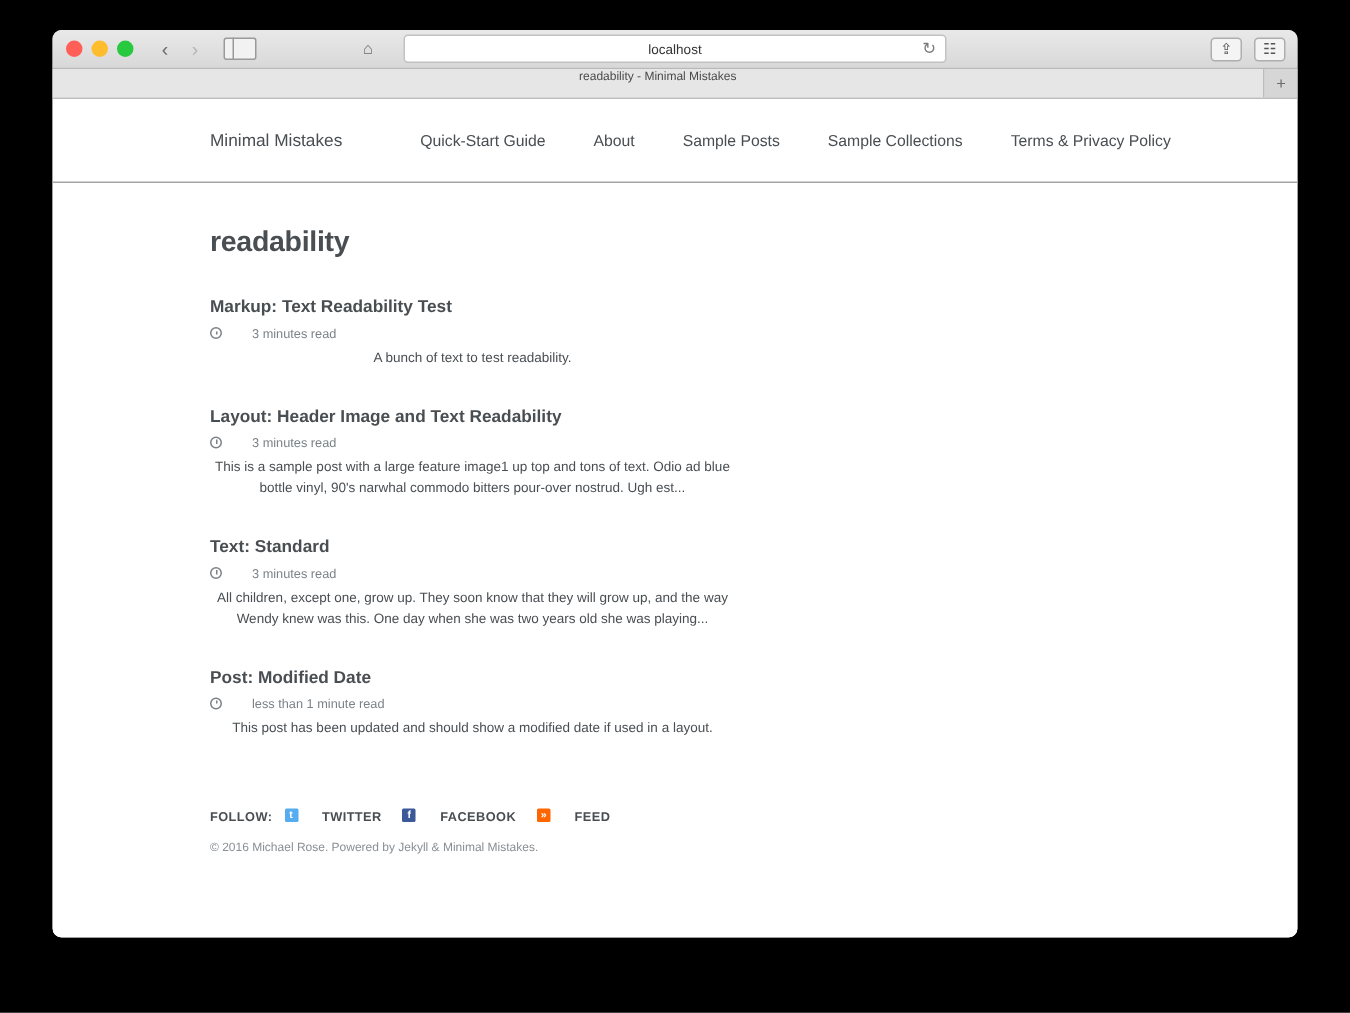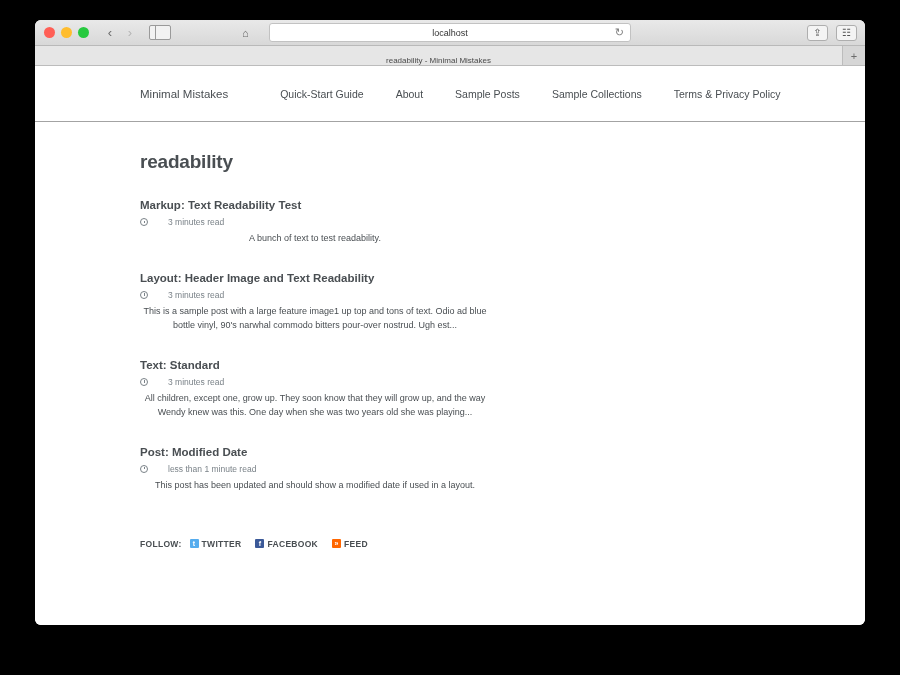--- a/index.html
+++ b/index.html
@@ -155,21 +155,21 @@
     border-bottom: 1px solid #bcbcbc;
     display: flex;
     align-items: stretch;
     position: relative;
     flex: 0 0 auto;
   }
   .tab {
     flex: 1;
     background: #e6e6e6;
     display: flex;
-    align-items: flex-end;
+    align-items: flex-start;
     justify-content: center;
     font-size: 8px;
     color: #4a4a4a;
     border-right: 1px solid #bcbcbc;
   }
   .tab-add {
     width: 22px;
     display: flex;
     align-items: center;
     justify-content: center;
@@ -291,21 +291,21 @@
     gap: 8px;
     font-size: 8.5px;
     color: #494e52;
     font-weight: bold;
     letter-spacing: 0.3px;
   }
   .follow-label { color: #494e52; }
   .social {
     display: flex;
     align-items: center;
-    gap: 3px;
+    gap: 16px;
     color: #494e52;
     font-size: 8.5px;
     font-weight: bold;
     margin-right: 6px;
     text-align: right;
   }
   .sq-icon {
     width: 9px;
     height: 9px;
     border-radius: 1px;
@@ -431,17 +431,18 @@
           </span>
           <span class="social">
             <span class="sq-icon sq-facebook">f</span>
             <span>FACEBOOK</span>
           </span>
           <span class="social">
             <span class="sq-icon sq-feed">»</span>
             <span>FEED</span>
           </span>
         </div>
+        <div class="copyright">© 2016 Michael Rose. Powered by Jekyll &amp; Minimal Mistakes.</div>
       </div>
     </div>
 
   </div>
 </div>
 
 </body></html>

